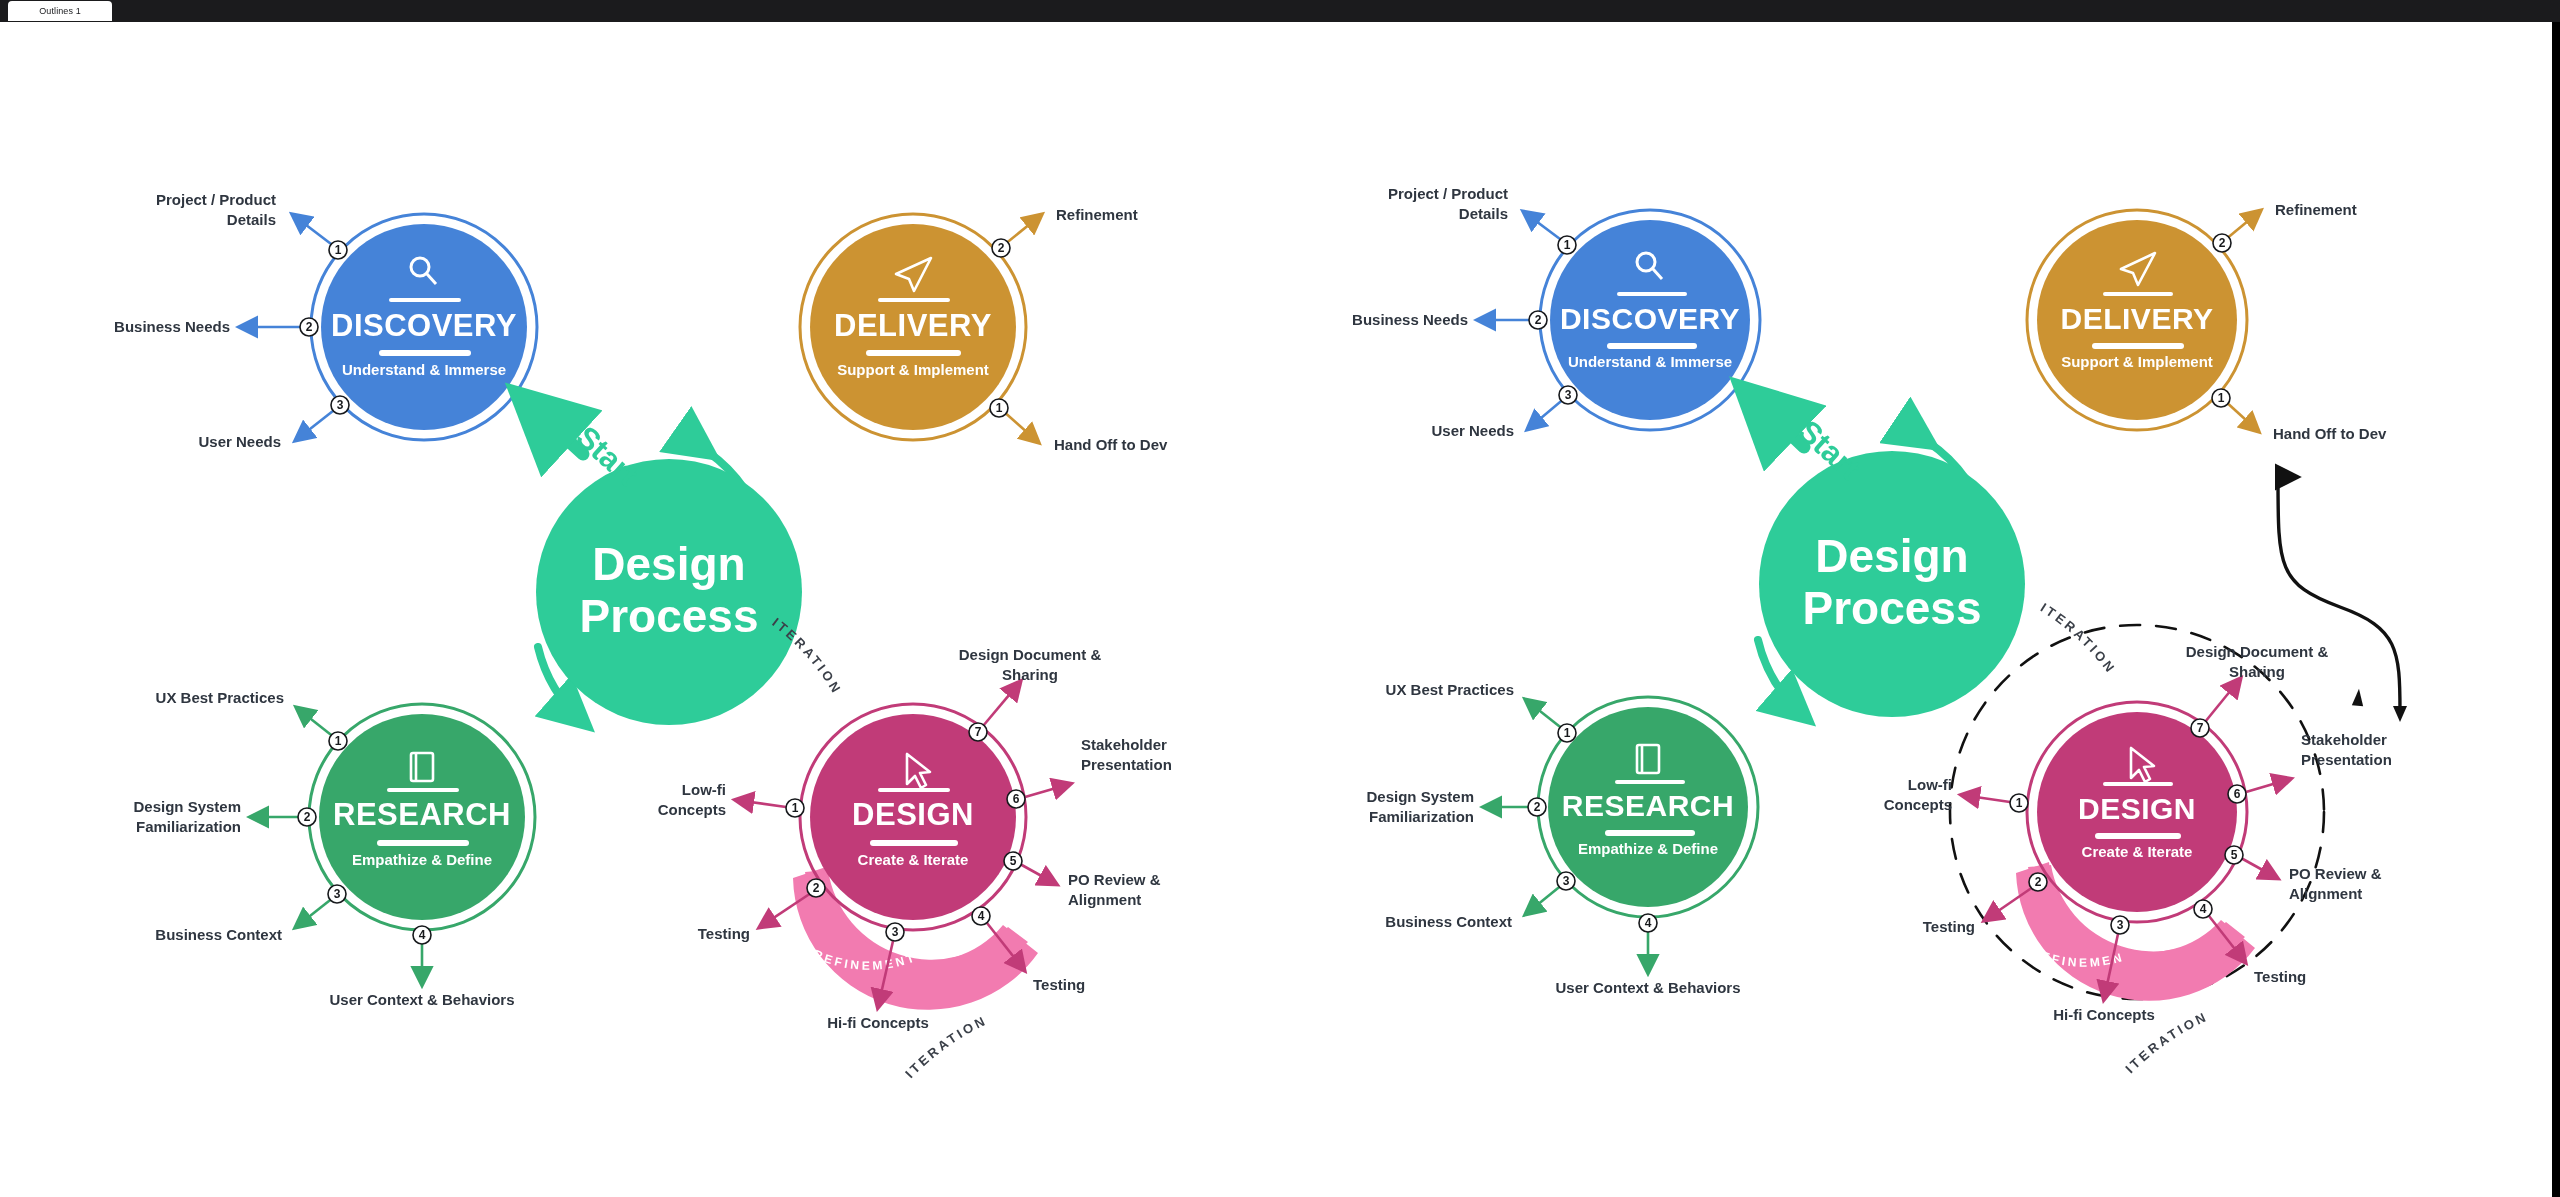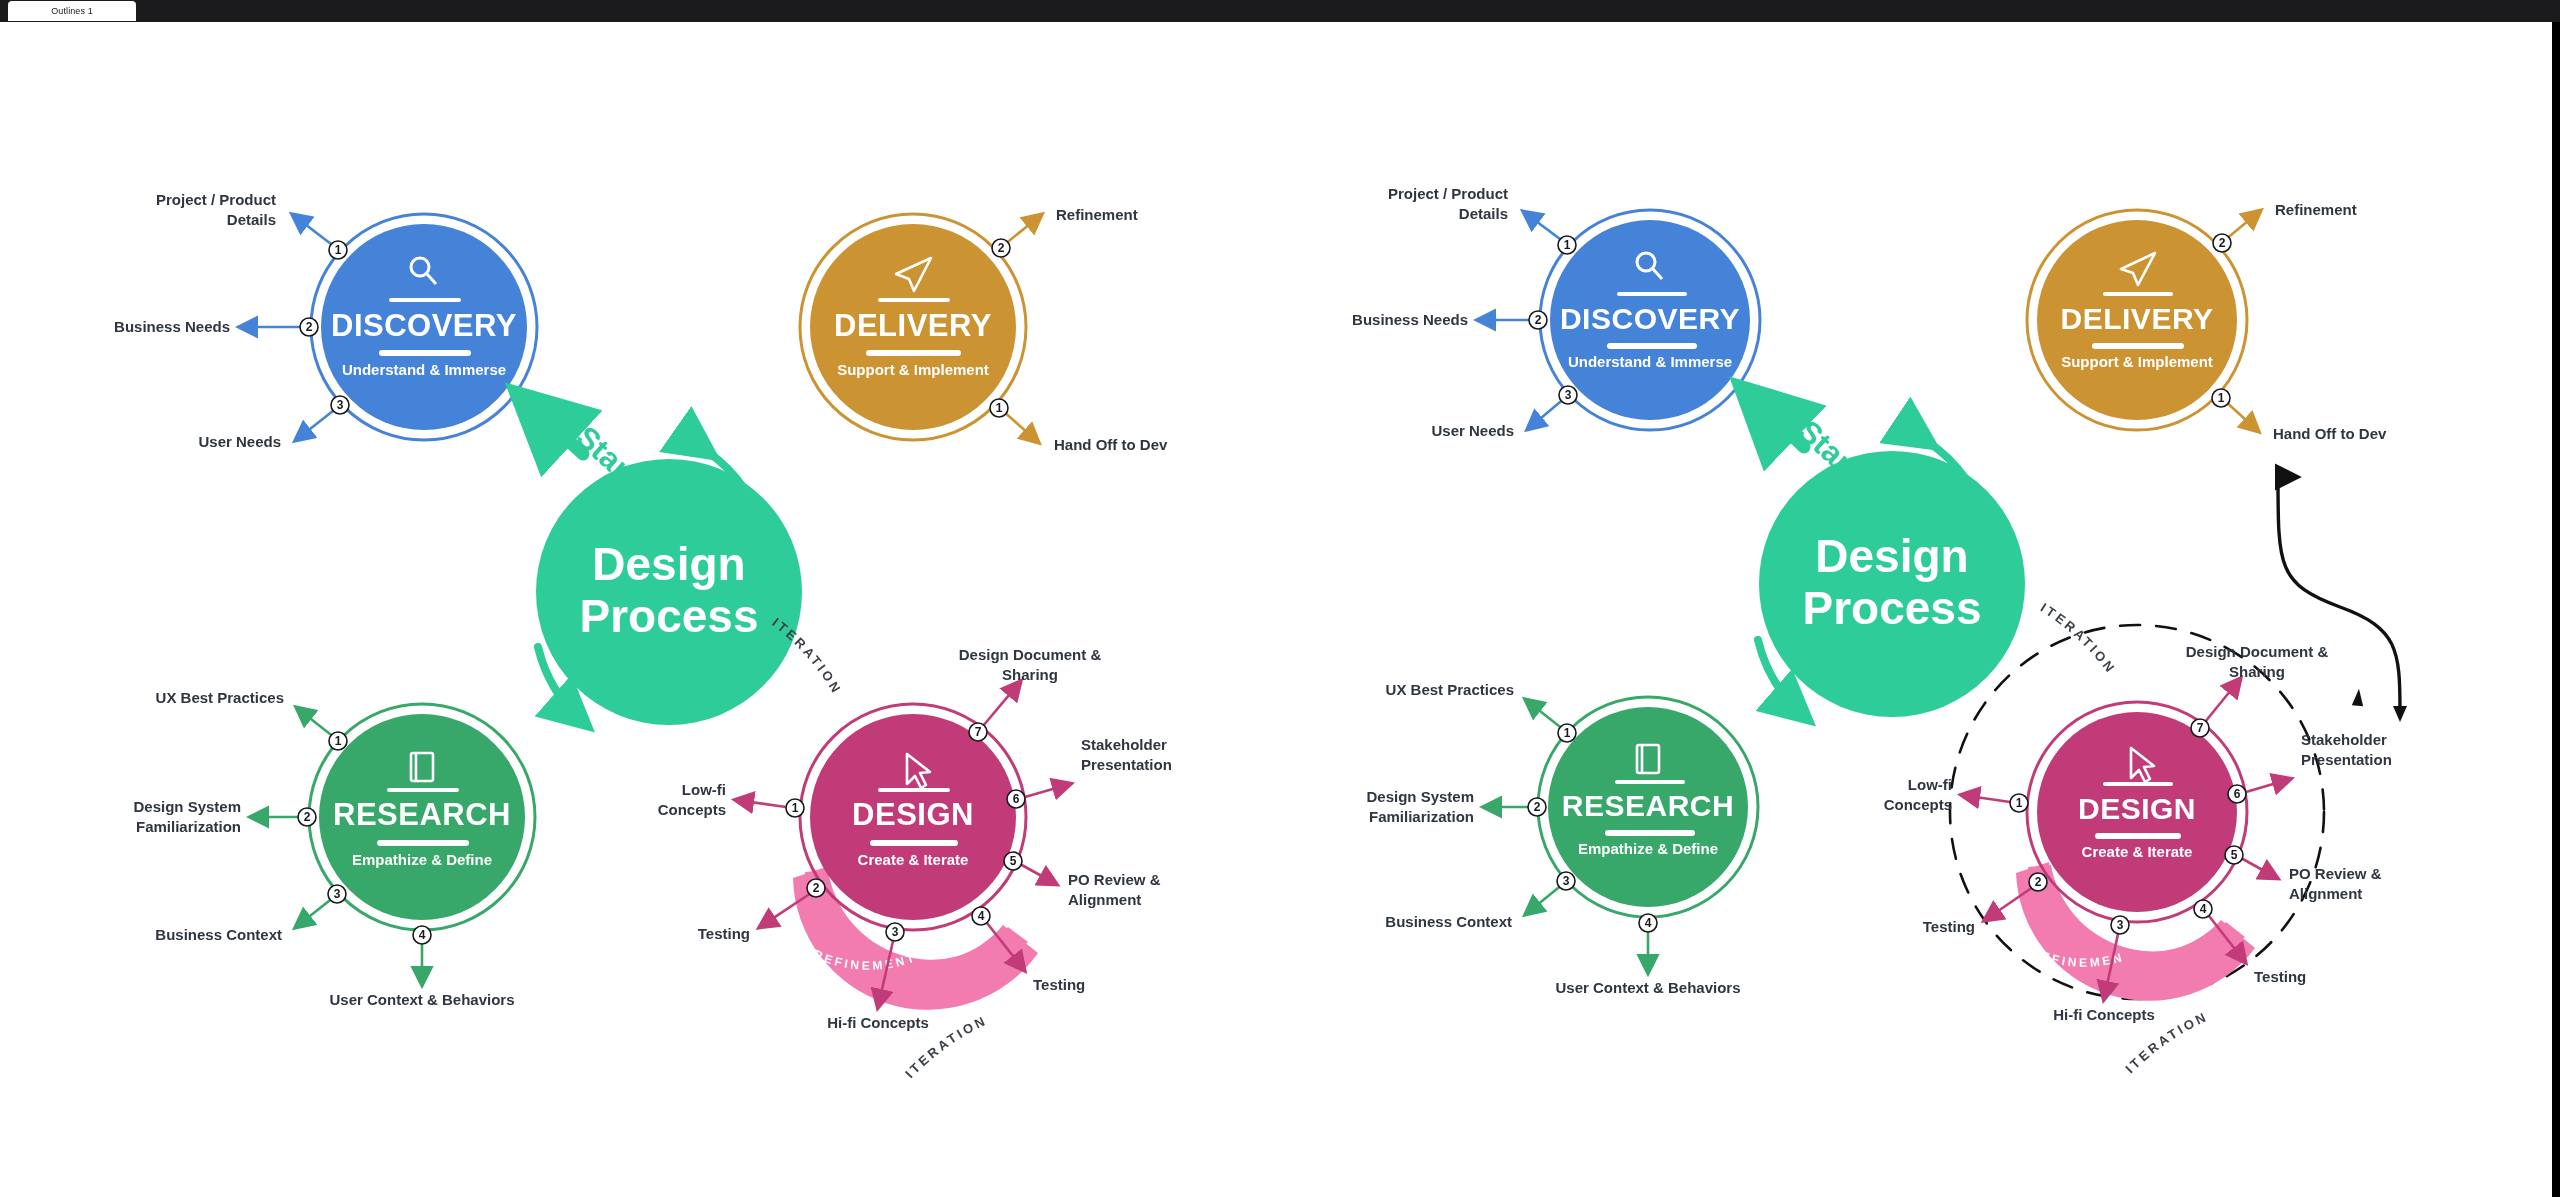--- a/index.html
+++ b/index.html
@@ -2,21 +2,21 @@
 <html><head>
 <meta charset="utf-8">
 <title>Design Process Diagram</title>
 <style>
   html,body{margin:0;padding:0;background:#000;}
   body{width:2560px;height:1197px;overflow:hidden;
        font-family:"Liberation Sans","DejaVu Sans",sans-serif;}
 
   
   #chrome{position:absolute;left:0;top:0;width:2560px;height:22px;background:#1b1b1d;}
-  #tab{position:absolute;left:8px;top:1px;height:20px;min-width:72px;padding:0 28px;
+  #tab{position:absolute;left:8px;top:1px;height:20px;min-width:72px;padding:0 16px;
        background:#ffffff;border-radius:4px 4px 0 0;
        font-size:9px;color:#202124;display:flex;align-items:center;justify-content:center;
        white-space:nowrap;letter-spacing:.1px;}
 
   
   #canvas{position:absolute;left:8px;top:22px;width:2544px;height:1175px;background:#ffffff;}
   #leftgutter{position:absolute;left:0;top:22px;width:8px;height:1175px;background:#ffffff;}
 
   .panel{position:absolute;top:0;width:1272px;height:1175px;}
   #panel-left{left:0;}

